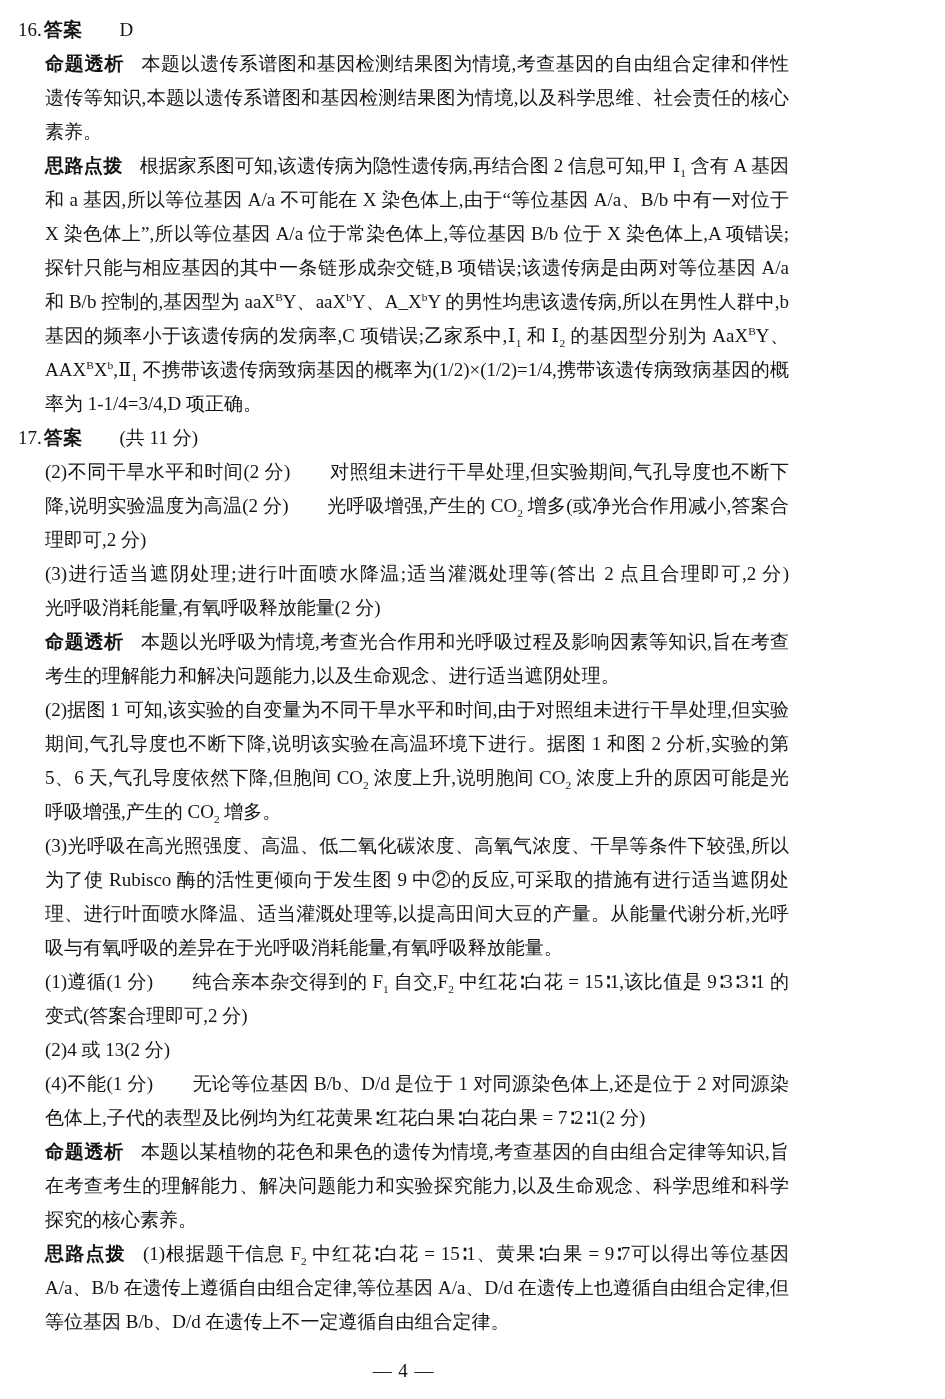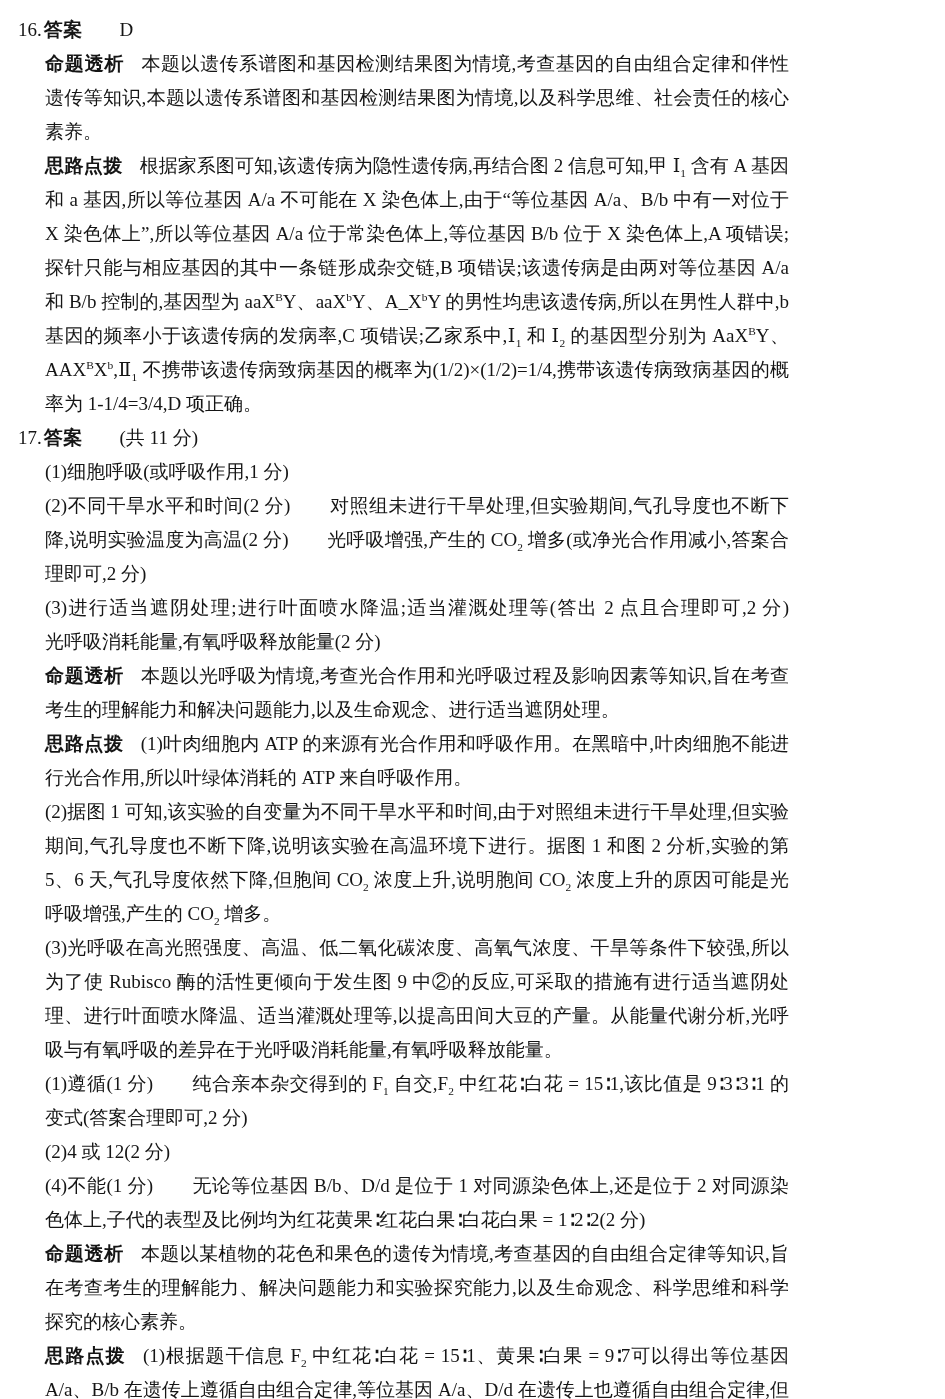--- a/index.html
+++ b/index.html
@@ -47,35 +47,31 @@
   <div class="para">
     <b class="lead">命题透析</b><span>本题以遗传系谱图和基因检测结果图为情境,考查基因的自由组合定律和伴性遗传等知识,本题以遗传系谱图和基因检测结果图为情境,以及科学思维、社会责任的核心素养。</span>
   </div>
   <div class="para">
     <b class="lead">思路点拨</b><span>根据家系图可知,该遗传病为隐性遗传病,再结合图 2 信息可知,甲 Ⅰ<sub>1</sub> 含有 A 基因和 a 基因,所以等位基因 A/a 不可能在 X 染色体上,由于“等位基因 A/a、B/b 中有一对位于 X 染色体上”,所以等位基因 A/a 位于常染色体上,等位基因 B/b 位于 X 染色体上,A 项错误;探针只能与相应基因的其中一条链形成杂交链,B 项错误;该遗传病是由两对等位基因 A/a 和 B/b 控制的,基因型为 aaX<sup>B</sup>Y、aaX<sup>b</sup>Y、A_X<sup>b</sup>Y 的男性均患该遗传病,所以在男性人群中,b 基因的频率小于该遗传病的发病率,C 项错误;乙家系中,Ⅰ<sub>1</sub> 和 Ⅰ<sub>2</sub> 的基因型分别为 AaX<sup>B</sup>Y、AAX<sup>B</sup>X<sup>b</sup>,Ⅱ<sub>1</sub> 不携带该遗传病致病基因的概率为(1/2)×(1/2)=1/4,携带该遗传病致病基因的概率为 1-1/4=3/4,D 项正确。</span>
   </div>
 
   <div class="para head">
     <span class="num">17.</span><b class="lead">答案</b><span class="ht">(共 11 分)</span>
   </div>
-  <div class="para"><span>(1)细胞呼吸(或呼吸作用,1 分)</span></div>
   <div class="para"><span>(2)不同干旱水平和时间(2 分)　　对照组未进行干旱处理,但实验期间,气孔导度也不断下降,说明实验温度为高温(2 分)　　光呼吸增强,产生的 CO<sub>2</sub> 增多(或净光合作用减小,答案合理即可,2 分)</span></div>
   <div class="para"><span>(3)进行适当遮阴处理;进行叶面喷水降温;适当灌溉处理等(答出 2 点且合理即可,2 分)　　光呼吸消耗能量,有氧呼吸释放能量(2 分)</span></div>
   <div class="para">
     <b class="lead">命题透析</b><span>本题以光呼吸为情境,考查光合作用和光呼吸过程及影响因素等知识,旨在考查考生的理解能力和解决问题能力,以及生命观念、进行适当遮阴处理。</span>
   </div>
-  <div class="para">
-    <b class="lead">思路点拨</b><span>(1)叶肉细胞内 ATP 的来源有光合作用和呼吸作用。在黑暗中,叶肉细胞不能进行光合作用,所以叶绿体消耗的 ATP 来自呼吸作用。</span>
-  </div>
   <div class="para"><span>(2)据图 1 可知,该实验的自变量为不同干旱水平和时间,由于对照组未进行干旱处理,但实验期间,气孔导度也不断下降,说明该实验在高温环境下进行。据图 1 和图 2 分析,实验的第 5、6 天,气孔导度依然下降,但胞间 CO<sub>2</sub> 浓度上升,说明胞间 CO<sub>2</sub> 浓度上升的原因可能是光呼吸增强,产生的 CO<sub>2</sub> 增多。</span></div>
   <div class="para"><span>(3)光呼吸在高光照强度、高温、低二氧化碳浓度、高氧气浓度、干旱等条件下较强,所以为了使 Rubisco 酶的活性更倾向于发生图 9 中②的反应,可采取的措施有进行适当遮阴处理、进行叶面喷水降温、适当灌溉处理等,以提高田间大豆的产量。从能量代谢分析,光呼吸与有氧呼吸的差异在于光呼吸消耗能量,有氧呼吸释放能量。</span></div>
 
   <div class="para"><span>(1)遵循(1 分)　　纯合亲本杂交得到的 F<sub>1</sub> 自交,F<sub>2</sub> 中红花∶白花 = 15∶1,该比值是 9∶3∶3∶1 的变式(答案合理即可,2 分)</span></div>
-  <div class="para"><span>(2)4 或 12(2 分)</span></div>
-  <div class="para"><span>(4)不能(1 分)　　无论等位基因 B/b、D/d 是位于 1 对同源染色体上,还是位于 2 对同源染色体上,子代的表型及比例均为红花黄果∶红花白果∶白花白果 = 1∶2∶2(2 分)</span></div>
+  <div class="para"><span>(2)4 或 13(2 分)</span></div>
+  <div class="para"><span>(4)不能(1 分)　　无论等位基因 B/b、D/d 是位于 1 对同源染色体上,还是位于 2 对同源染色体上,子代的表型及比例均为红花黄果∶红花白果∶白花白果 = 7∶2∶1(2 分)</span></div>
   <div class="para">
     <b class="lead">命题透析</b><span>本题以某植物的花色和果色的遗传为情境,考查基因的自由组合定律等知识,旨在考查考生的理解能力、解决问题能力和实验探究能力,以及生命观念、科学思维和科学探究的核心素养。</span>
   </div>
   <div class="para">
     <b class="lead">思路点拨</b><span>(1)根据题干信息 F<sub>2</sub> 中红花∶白花 = 15∶1、黄果∶白果 = 9∶7可以得出等位基因 A/a、B/b 在遗传上遵循自由组合定律,等位基因 A/a、D/d 在遗传上也遵循自由组合定律,但等位基因 B/b、D/d 在遗传上不一定遵循自由组合定律。</span>
   </div>
 
   <div class="footer">— 4 —</div>
 
 </div>

